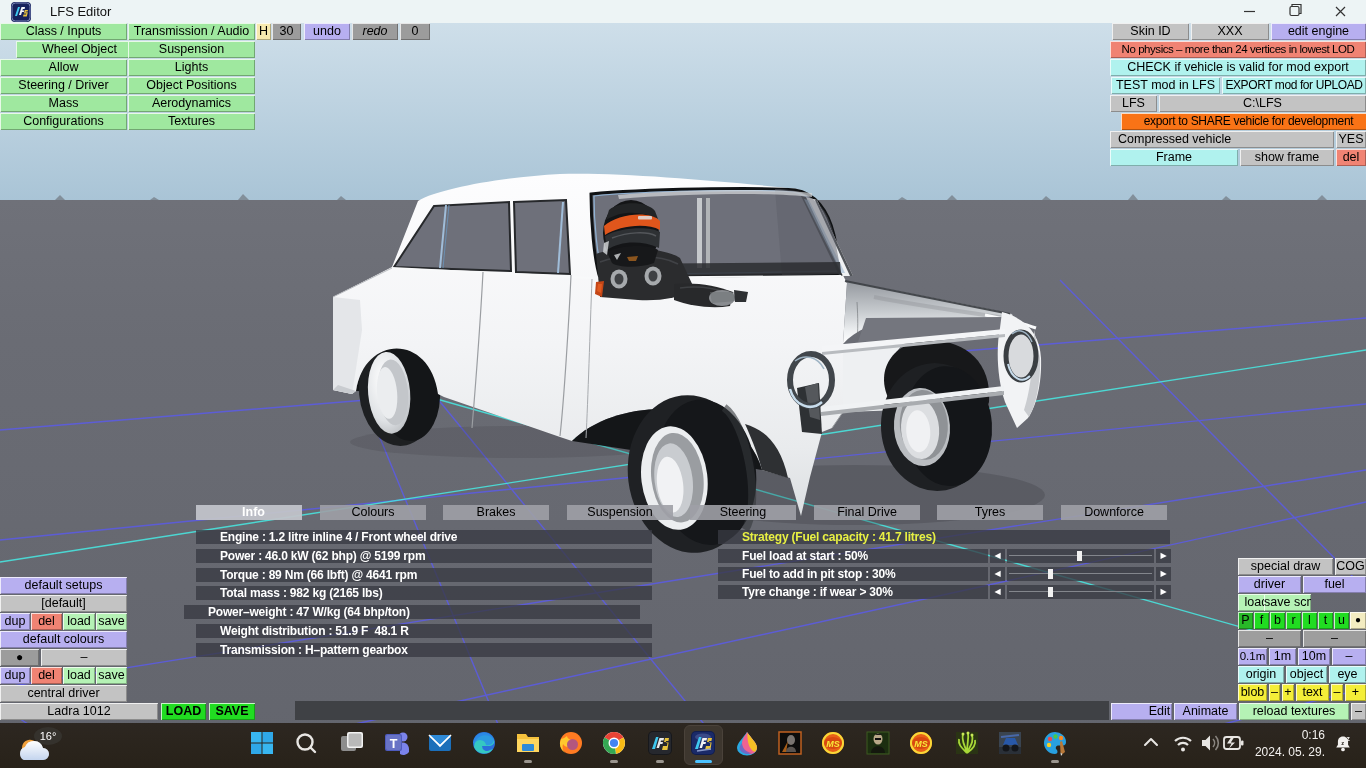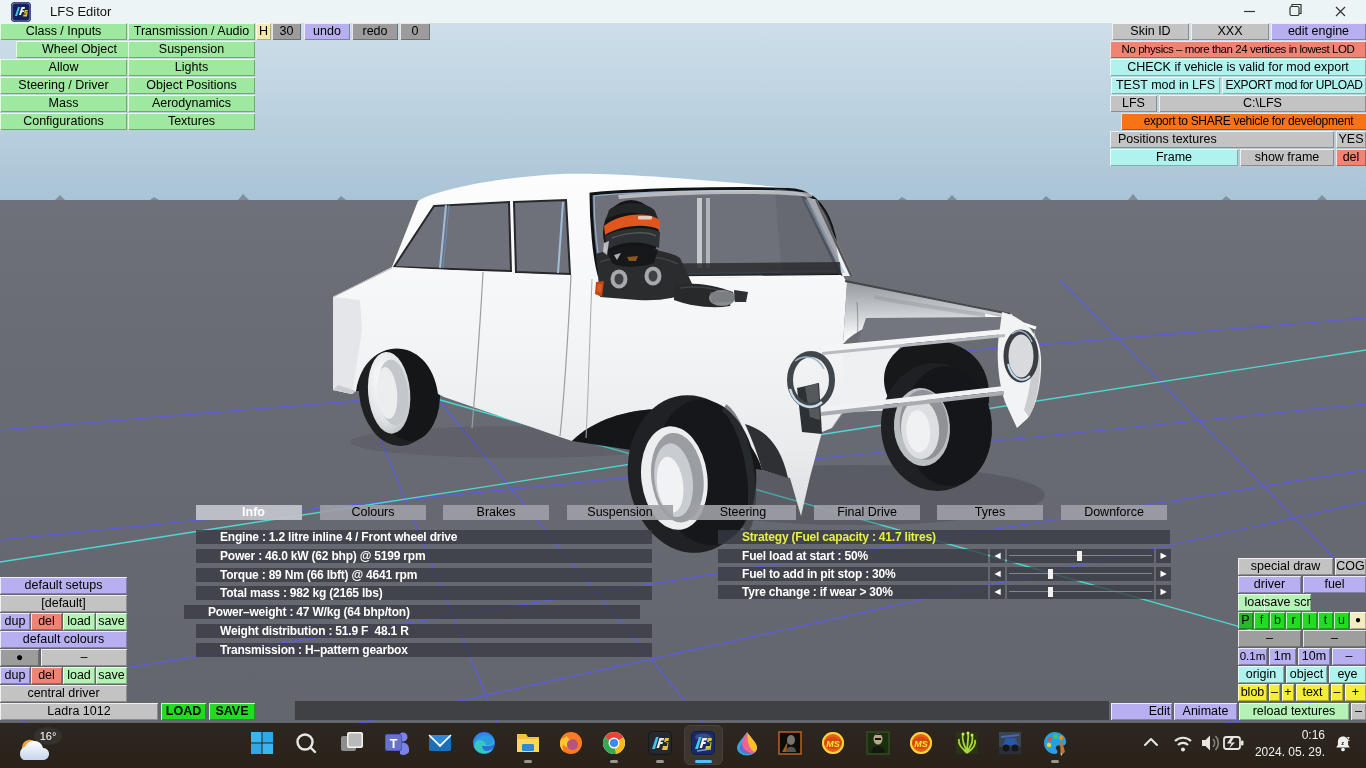--- a/index.html
+++ b/index.html
@@ -253,33 +253,33 @@
 <div class="b green" style="left:128px;top:59px;width:127px;height:17px;">Lights</div>
 <div class="b green" style="left:0px;top:77px;width:127px;height:17px;">Steering / Driver</div>
 <div class="b green" style="left:128px;top:77px;width:127px;height:17px;">Object Positions</div>
 <div class="b green" style="left:0px;top:95px;width:127px;height:17px;">Mass</div>
 <div class="b green" style="left:128px;top:95px;width:127px;height:17px;">Aerodynamics</div>
 <div class="b green" style="left:0px;top:113px;width:127px;height:17px;">Configurations</div>
 <div class="b green" style="left:128px;top:113px;width:127px;height:17px;">Textures</div>
 <div class="b hbtn" style="left:256px;top:23px;width:15px;height:17px;">H</div>
 <div class="b gray" style="left:272px;top:23px;width:29px;height:17px;">30</div>
 <div class="b lav" style="left:304px;top:23px;width:46px;height:17px;">undo</div>
-<div class="b gray" style="left:352px;top:23px;width:46px;height:17px;">redo</div>
+<div class="b gray" style="left:352px;top:23px;width:46px;height:17px;font-style:italic;">redo</div>
 <div class="b gray" style="left:400px;top:23px;width:30px;height:17px;">0</div>
 <div class="b rgray" style="left:1112px;top:23px;width:77px;height:17px;">Skin ID</div>
 <div class="b rgray" style="left:1191px;top:23px;width:78px;height:17px;">XXX</div>
 <div class="b lav" style="left:1271px;top:23px;width:95px;height:17px;">edit engine</div>
 <div class="b salmon" style="left:1110px;top:41px;width:256px;height:17px;font-size:11.5px;line-height:16px;letter-spacing:-0.45px;">No physics – more than 24 vertices in lowest LOD</div>
 <div class="b cyan" style="left:1110px;top:59px;width:256px;height:17px;">CHECK if vehicle is valid for mod export</div>
 <div class="b cyan" style="left:1111px;top:77px;width:109px;height:17px;">TEST mod in LFS</div>
 <div class="b cyan" style="left:1222px;top:77px;width:144px;height:17px;font-size:12px;line-height:16px;letter-spacing:-0.4px;">EXPORT mod for UPLOAD</div>
 <div class="b rgray" style="left:1110px;top:95px;width:47px;height:17px;">LFS</div>
 <div class="b rgray" style="left:1159px;top:95px;width:207px;height:17px;">C:\LFS</div>
 <div class="b dgray" style="left:1109px;top:113px;width:255px;height:17px;font-size:12px;line-height:16px;letter-spacing:-0.3px;">export to SHARE vehicle for development</div>
-<div class="b rgray" style="left:1110px;top:131px;width:224px;height:17px;text-align:left;padding-left:8px;">Positions textures</div>
+<div class="b rgray" style="left:1110px;top:131px;width:224px;height:17px;text-align:left;padding-left:8px;">Compressed vehicle</div>
 <div class="b rgray" style="left:1336px;top:131px;width:30px;height:17px;">YES</div>
 <div class="b cyan" style="left:1110px;top:149px;width:128px;height:17px;">Frame</div>
 <div class="b rgray" style="left:1240px;top:149px;width:94px;height:17px;">show frame</div>
 <div class="b salmon" style="left:1336px;top:149px;width:30px;height:17px;">del</div>
 <div class="tab tabon" style="left:196px;top:505px;">Info</div>
 <div class="tab" style="left:320px;top:505px;">Colours</div>
 <div class="tab" style="left:443px;top:505px;">Brakes</div>
 <div class="tab" style="left:567px;top:505px;">Suspension</div>
 <div class="tab" style="left:690px;top:505px;">Steering</div>
 <div class="tab" style="left:814px;top:505px;">Final Drive</div>

